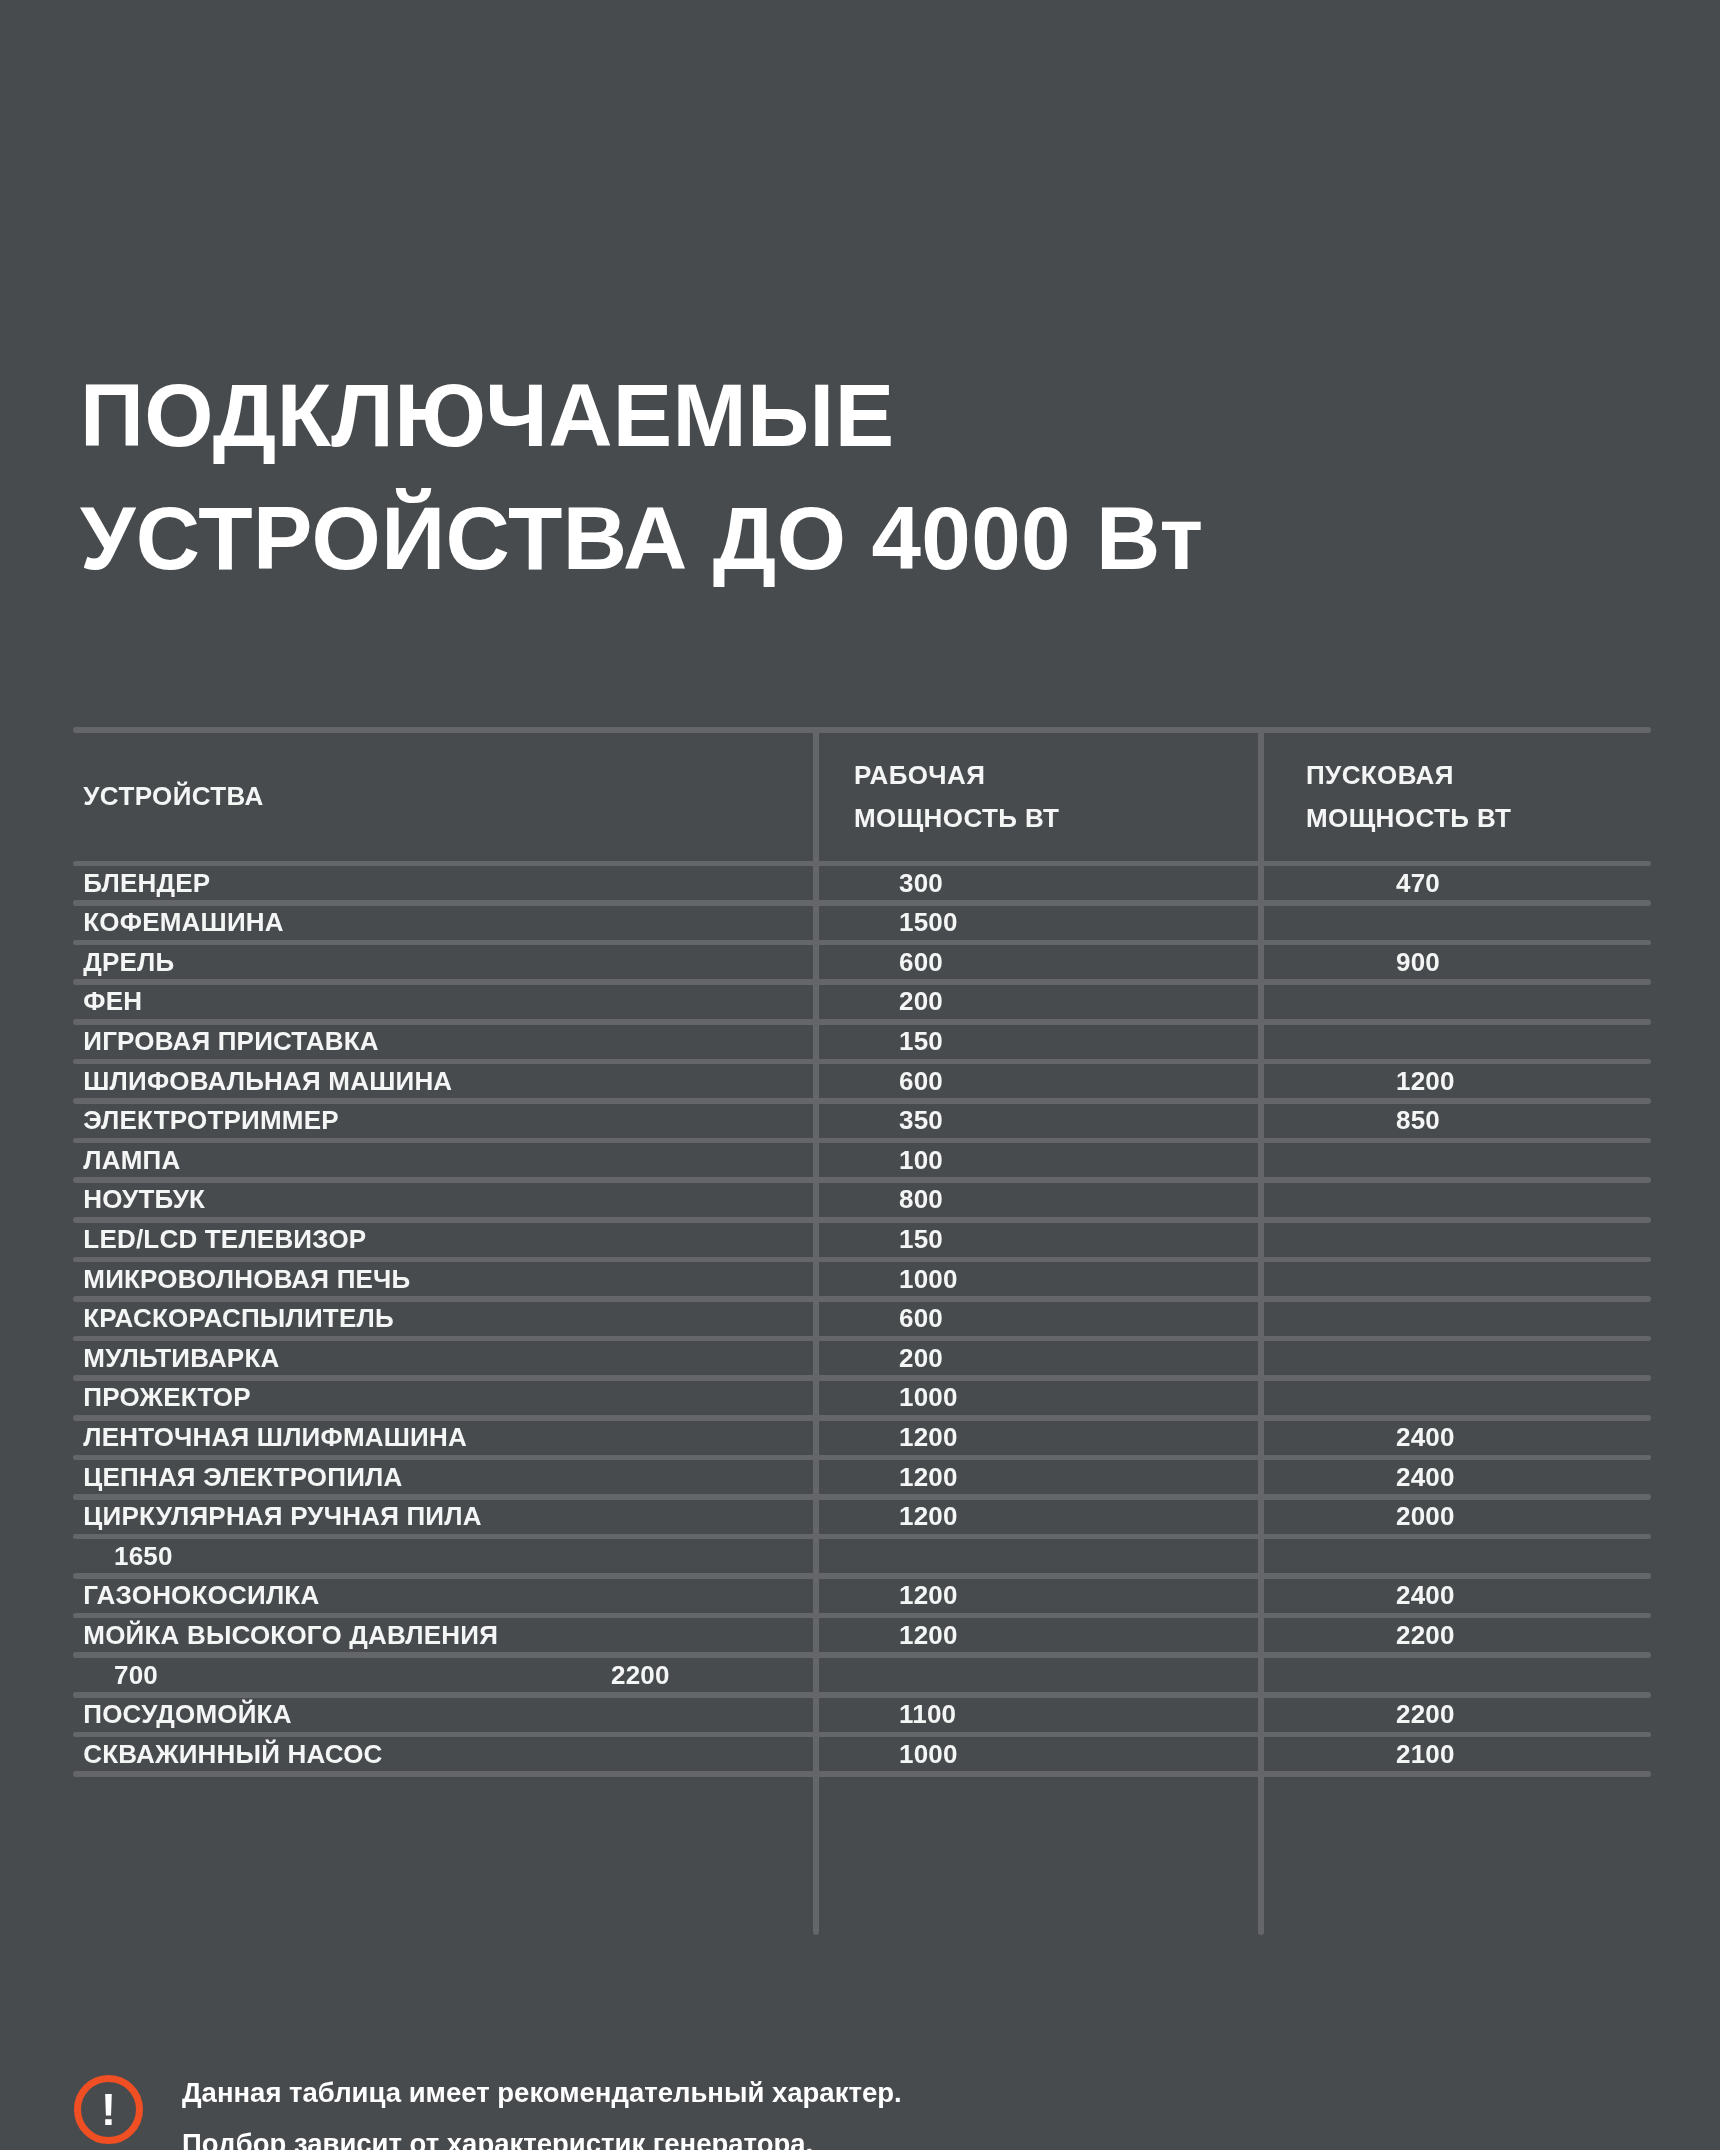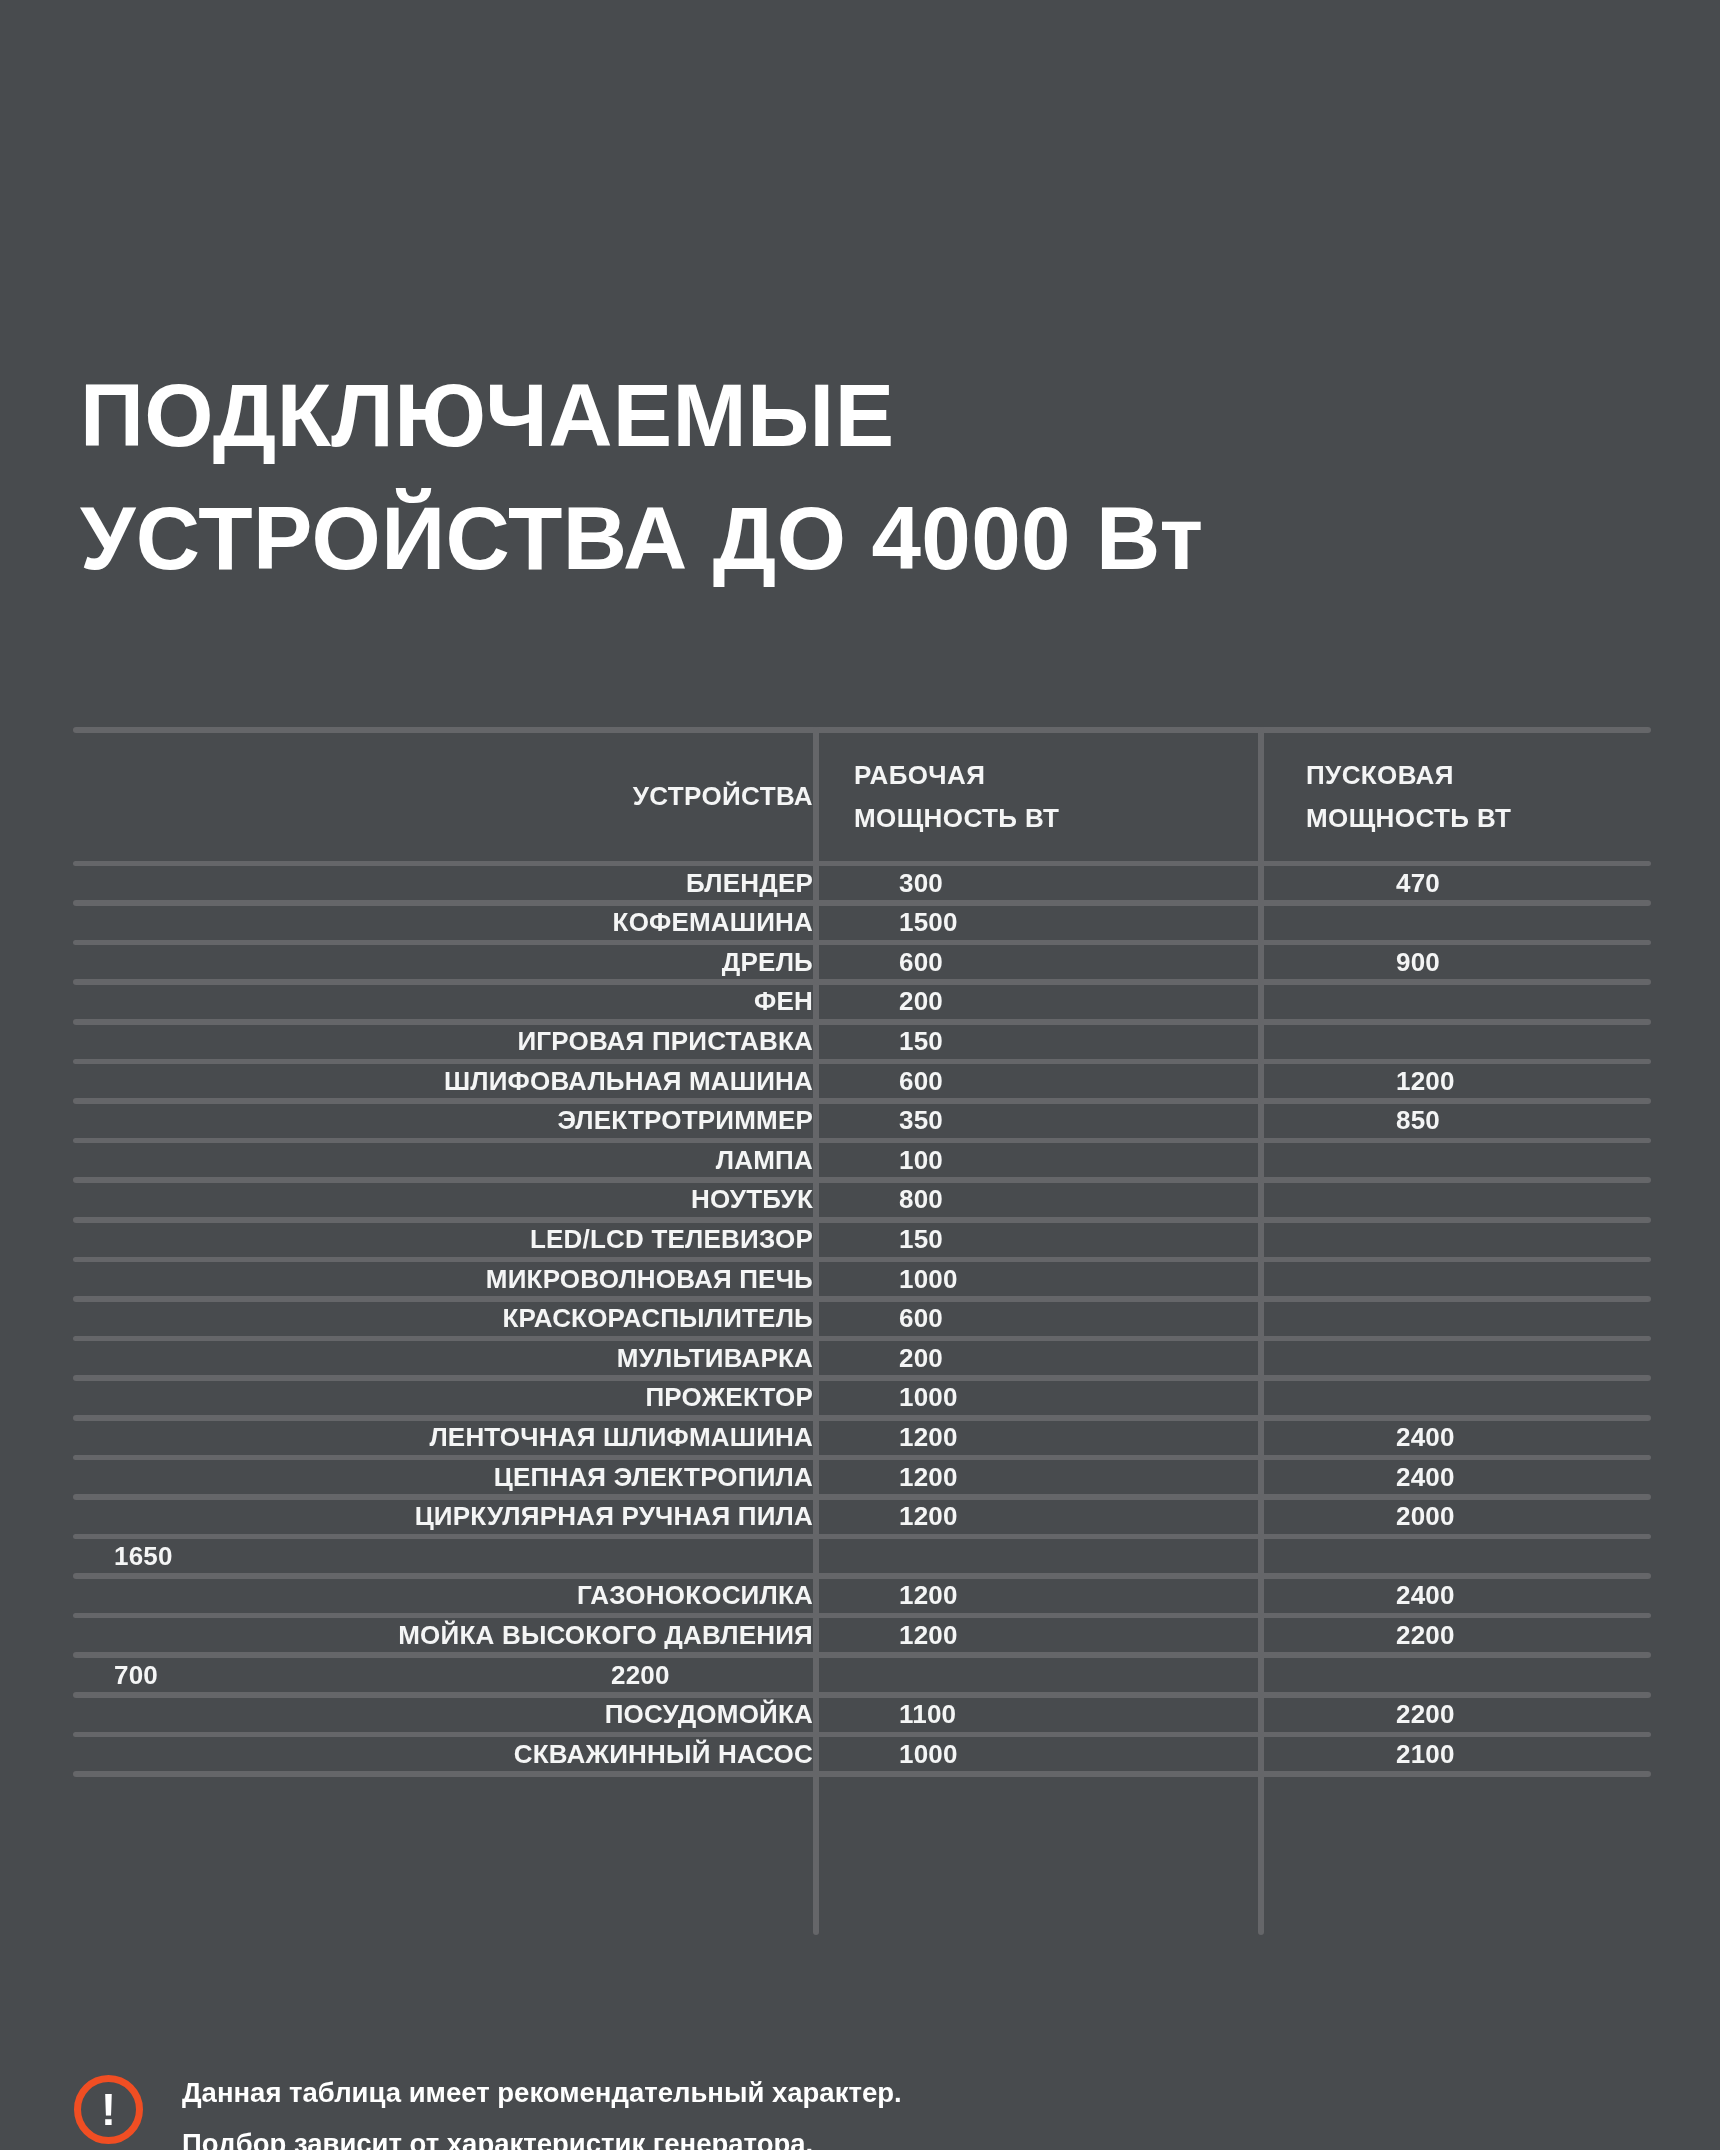--- a/index.html
+++ b/index.html
@@ -16,21 +16,21 @@
   
   .devices-table{position:absolute;left:73px;top:727px;width:1578px;height:1208px;}
   .hbar{height:5.6px;width:100%;background:#656669;border-radius:3px;}
   .vline{position:absolute;top:0;bottom:0;width:5.6px;background:#656669;border-radius:3px;}
   .v1{left:740px;}
   .v2{left:1185px;}
   .thead{height:128px;display:flex;align-items:center;font-weight:600;letter-spacing:0.4px;}
   .thead .cell{font-size:26px;line-height:43px;}
   .row{height:34px;display:flex;align-items:center;font-size:26px;font-weight:700;letter-spacing:0.2px;gap:45px;}
   .cell{box-sizing:border-box;white-space:nowrap;}
-  .cell.c1{width:740px;padding-left:10.3px;text-align:right;}
+  .cell.c1{width:740px;padding-left:10.3px;}
   .cell.c2{width:445px;padding-left:41px;}
   .cell.c3{flex:1;padding-left:48px;}
   
   .note-icon{
     position:absolute;left:74px;top:2075px;width:69px;height:69px;
     box-sizing:border-box;border:7.3px solid #F04E23;border-radius:50%;
     display:flex;align-items:center;justify-content:center;
     color:#FFFFFF;font-weight:700;font-size:45px;line-height:1;
   }
   .note-text{

